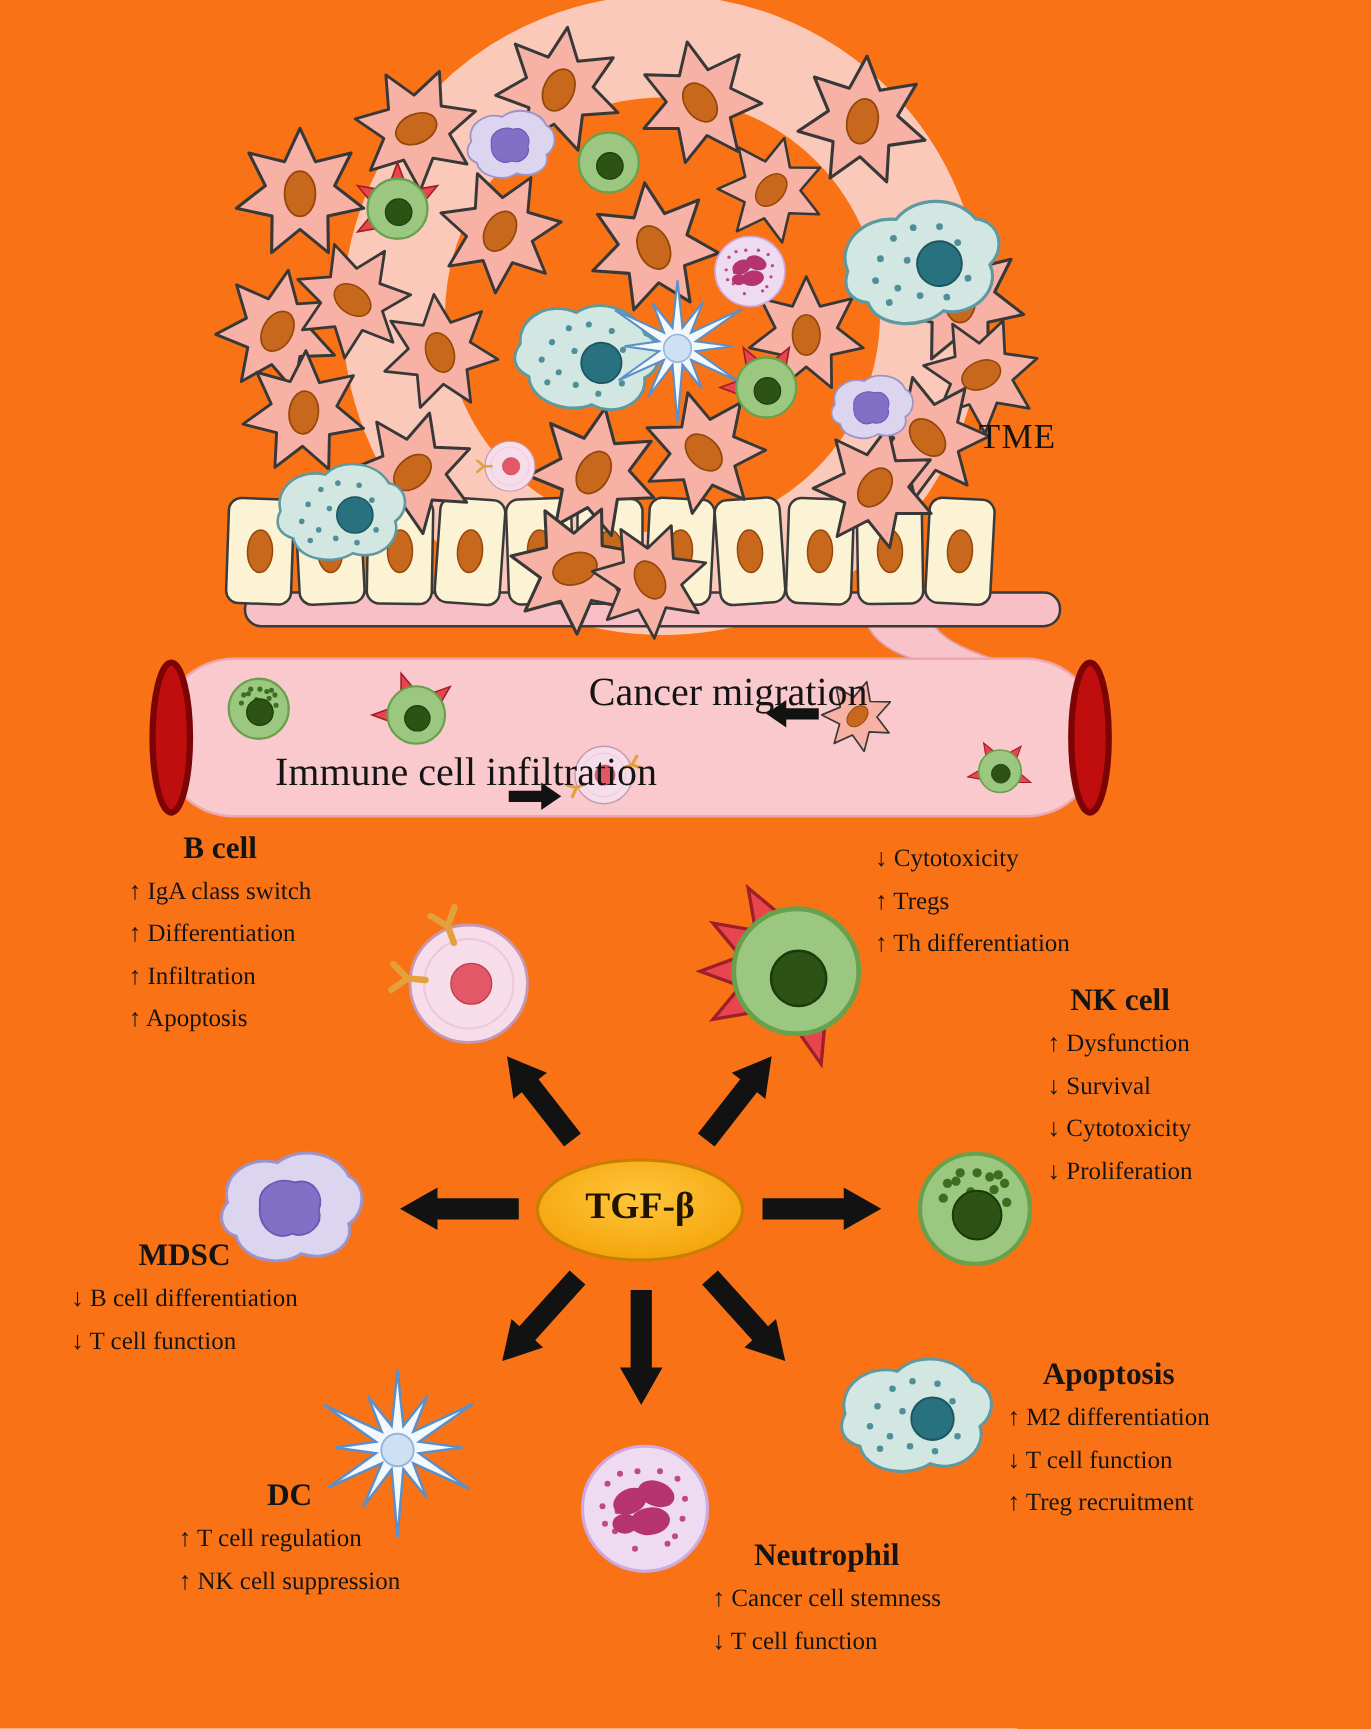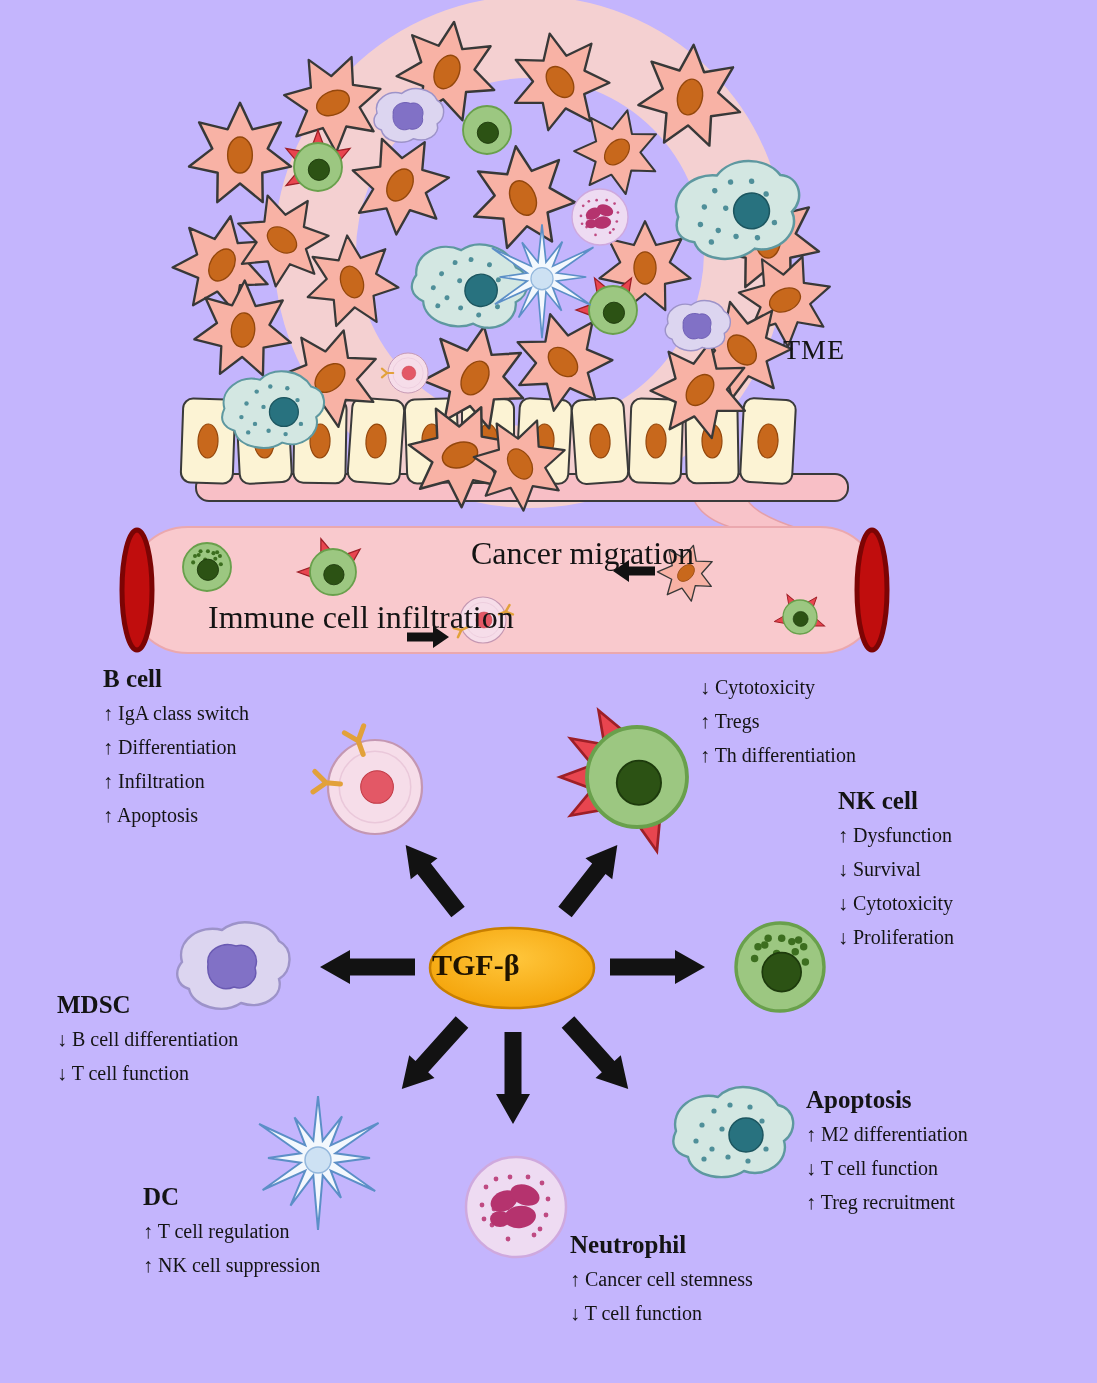--- a/index.html
+++ b/index.html
@@ -1,24 +1,24 @@
 <!DOCTYPE html>
 <html><head>
 <meta charset="utf-8">
 <style>
   html,body{margin:0;padding:0;background:#ffffff;}
-  .fig{position:relative;width:1097px;height:1383px;background:#c4b5fd;overflow:hidden;
+  .fig{position:relative;width:1097px;height:1383px;background:#f97316;overflow:hidden;
        font-family:"Liberation Serif","DejaVu Serif",serif;color:#141414;}
   svg.scene{position:absolute;left:0;top:0;}
   .lab{position:absolute;font-size:32px;white-space:nowrap;}
   .lab.tme{font-size:28px;letter-spacing:1px;}
   .tblock{position:absolute;white-space:nowrap;}
-  .hd{font-weight:bold;font-size:25px;line-height:34px;}
+  .hd{font-weight:bold;font-size:25px;line-height:34px;text-align:center;}
   .ln{font-size:20px;line-height:34px;}
-  .hub-label{position:absolute;font-weight:bold;font-size:30px;text-align:left;color:#201400;}
+  .hub-label{position:absolute;font-weight:bold;font-size:30px;text-align:center;color:#201400;}
 </style>
 </head>
 <body>
 
 <div class="fig">
 
   <svg id="scene" class="scene" width="1097" height="1383" viewBox="0 0 1097 1383">
     <defs>
       <radialGradient id="hubGrad" cx="50%" cy="38%" r="75%">
         <stop offset="0%" stop-color="#ffc63c"></stop>
@@ -451,21 +451,21 @@
         <g transform="translate(512,968)">
           <ellipse rx="82" ry="40" fill="url(#hubGrad)" stroke="#c87f00" stroke-width="2.5"></ellipse>
         </g>
       </g>
     </svg>
 
   <div class="lab tme" style="left:783px;top:334px">TME</div>
 
   <div class="lab" style="left:471px;top:535px">Cancer migration</div>
 
-  <div class="lab" style="left:208px;top:599px">Immune cell infiltration</div>
+  <div class="lab" style="left:220px;top:599px">Immune cell infiltration</div>
 
   <div class="hub-label" style="left:432px;top:948px;width:160px">TGF-β</div>
 
   <div class="tblock" style="left:103px;top:662px">
     <div class="hd">B cell</div>
     <div class="ln">↑ IgA class switch</div>
     <div class="ln">↑ Differentiation</div>
     <div class="ln">↑ Infiltration</div>
     <div class="ln">↑ Apoptosis</div>
   </div>

